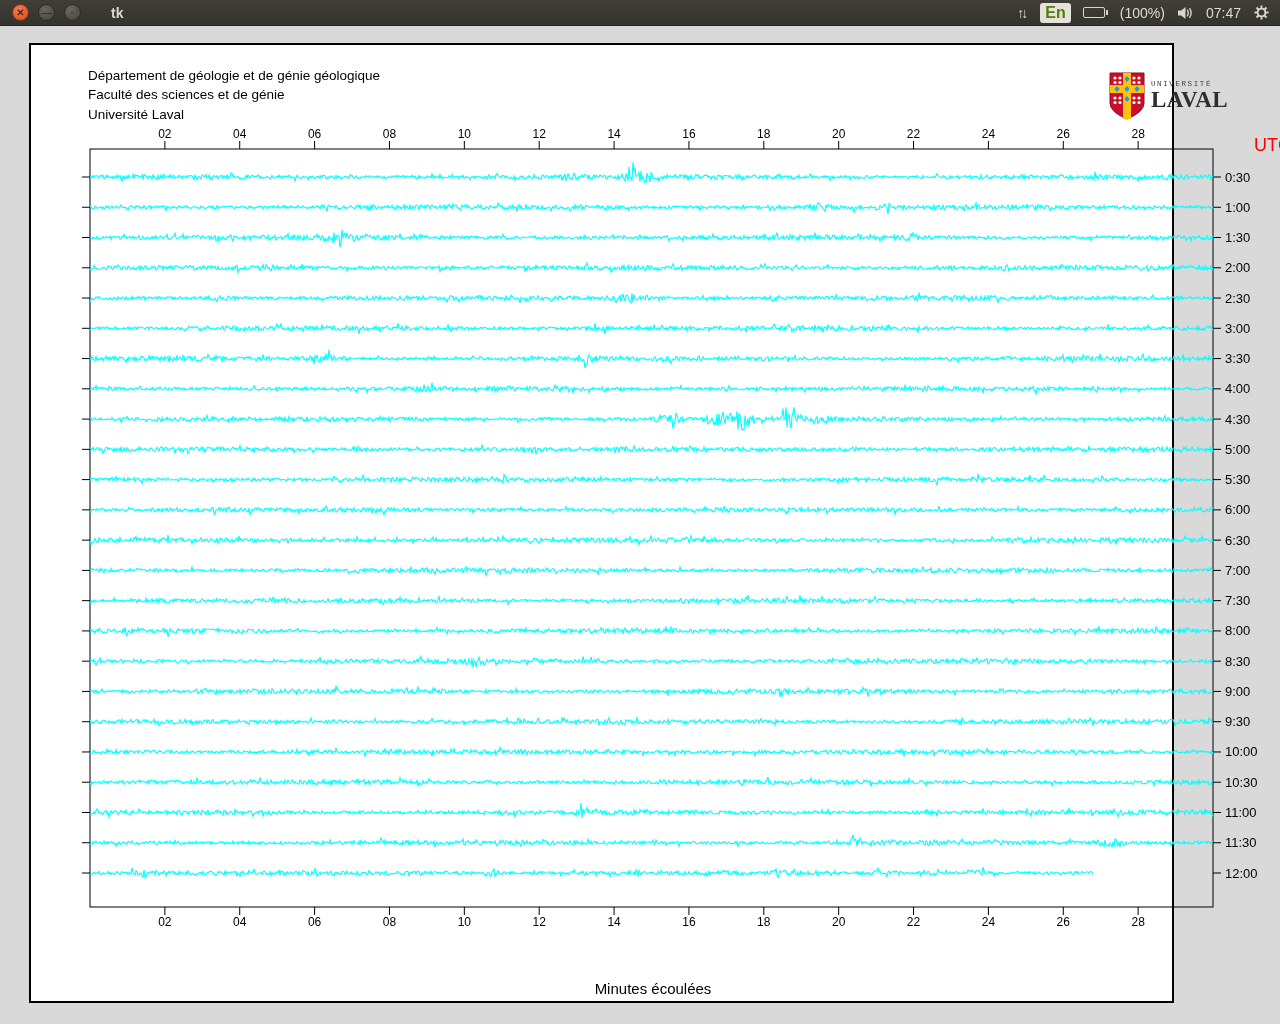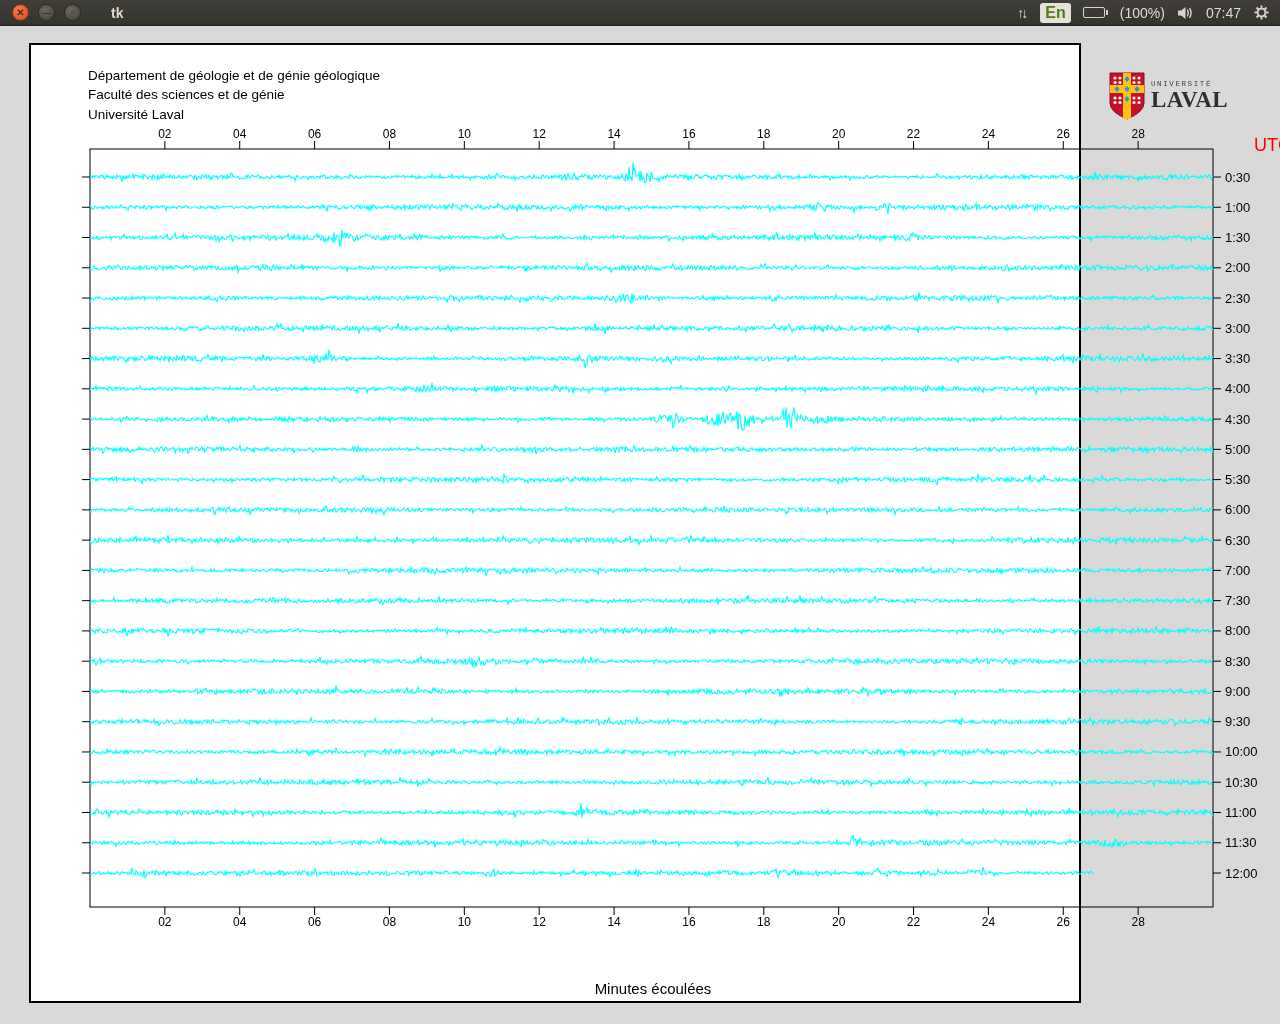--- a/index.html
+++ b/index.html
@@ -30,21 +30,21 @@
   .batt-body { width:22px; height:11px; border:1px solid #d9d5cc; border-radius:2px;
     padding:1px; }
   .batt-fill { width:100%; height:100%; background:#d9d5cc; }
   .batt-nub { width:2px; height:5px; background:#d9d5cc; margin-left:1px; }
   .pct { font-size:14px; }
   .clock { font-size:14px; }
 
   
   .window-body { position:absolute; left:0; top:26px; width:1280px; height:998px;
     background:#d9d9d9; }
-  .canvas { position:absolute; left:29px; top:17px; width:1052px; height:960px;
+  .canvas { position:absolute; left:29px; top:17px; width:1145px; height:960px;
     background:#ffffff; border:2px solid #000; }
 
   .hdr-block { position:absolute; left:57px; top:21px; font-size:13.5px;
     color:#000; line-height:19.3px; white-space:nowrap; }
   .plot-title { position:absolute; left:0; top:44px; width:1244px;
     text-align:center; font-size:17.5px; color:#000; }
 
   .logo { position:absolute; left:1078px; top:25px; width:140px; height:52px;
     display:flex; align-items:center; gap:6px; }
   .logo-text { display:flex; flex-direction:column; line-height:1; }

